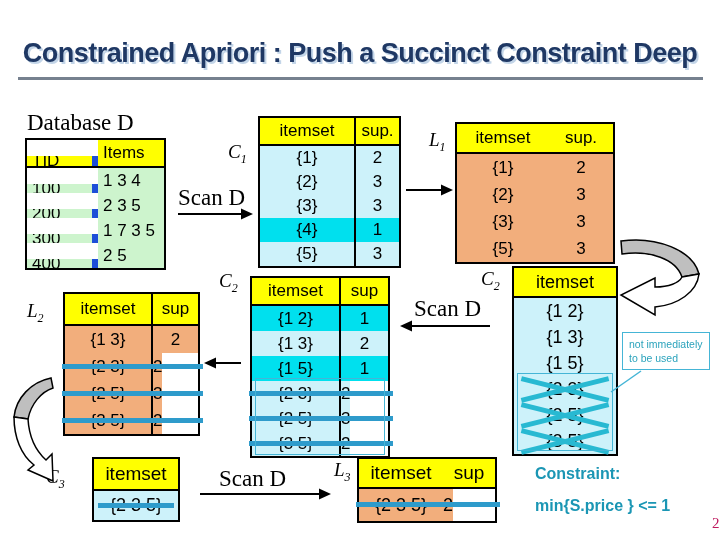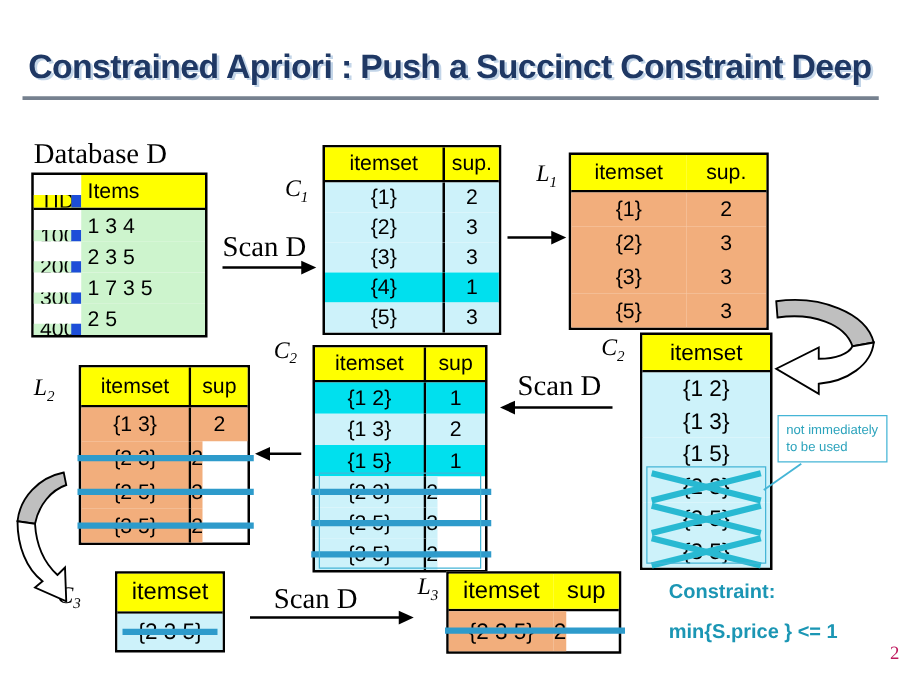--- a/index.html
+++ b/index.html
@@ -25,21 +25,21 @@
         font-size:17px;color:#000;overflow:hidden;white-space:nowrap;}
   .hdr .cell{background:#FFFF00;}
   .hdr{border-bottom:2px solid #000;justify-content:flex-end;}
 
   
   .tbl-db{left:25px;top:138px;width:141px;}
   .tbl-db .row{height:25px;}
   .tbl-db .row.hdr{height:26px;}
   .tbl-db .cell{justify-content:flex-start;padding-left:5px;background:#CDF4CD;}
   .tbl-db .hdr .cell{background:#FFFF00;}
-  .tbl-db .cell:first-child{width:38px;border-right:8px solid #1d4ed8;margin-top:16px;}
+  .tbl-db .cell:first-child{width:71px;border-right:6px solid #1d4ed8;margin-top:16px;}
   .tbl-db .cell:last-child{flex:1;}
 
   
   .tbl-c1{left:258px;top:116px;width:143px;}
   .tbl-c1 .row{height:24px;}
   .tbl-c1 .row.hdr{height:26px;}
   .tbl-c1 .cell{background:#CDF2FA;}
   .tbl-c1 .hdr .cell{background:#FFFF00;}
   .tbl-c1 .cell:first-child{width:96px;border-right:2px solid #000;}
   .tbl-c1 .cell:last-child{flex:1;}

